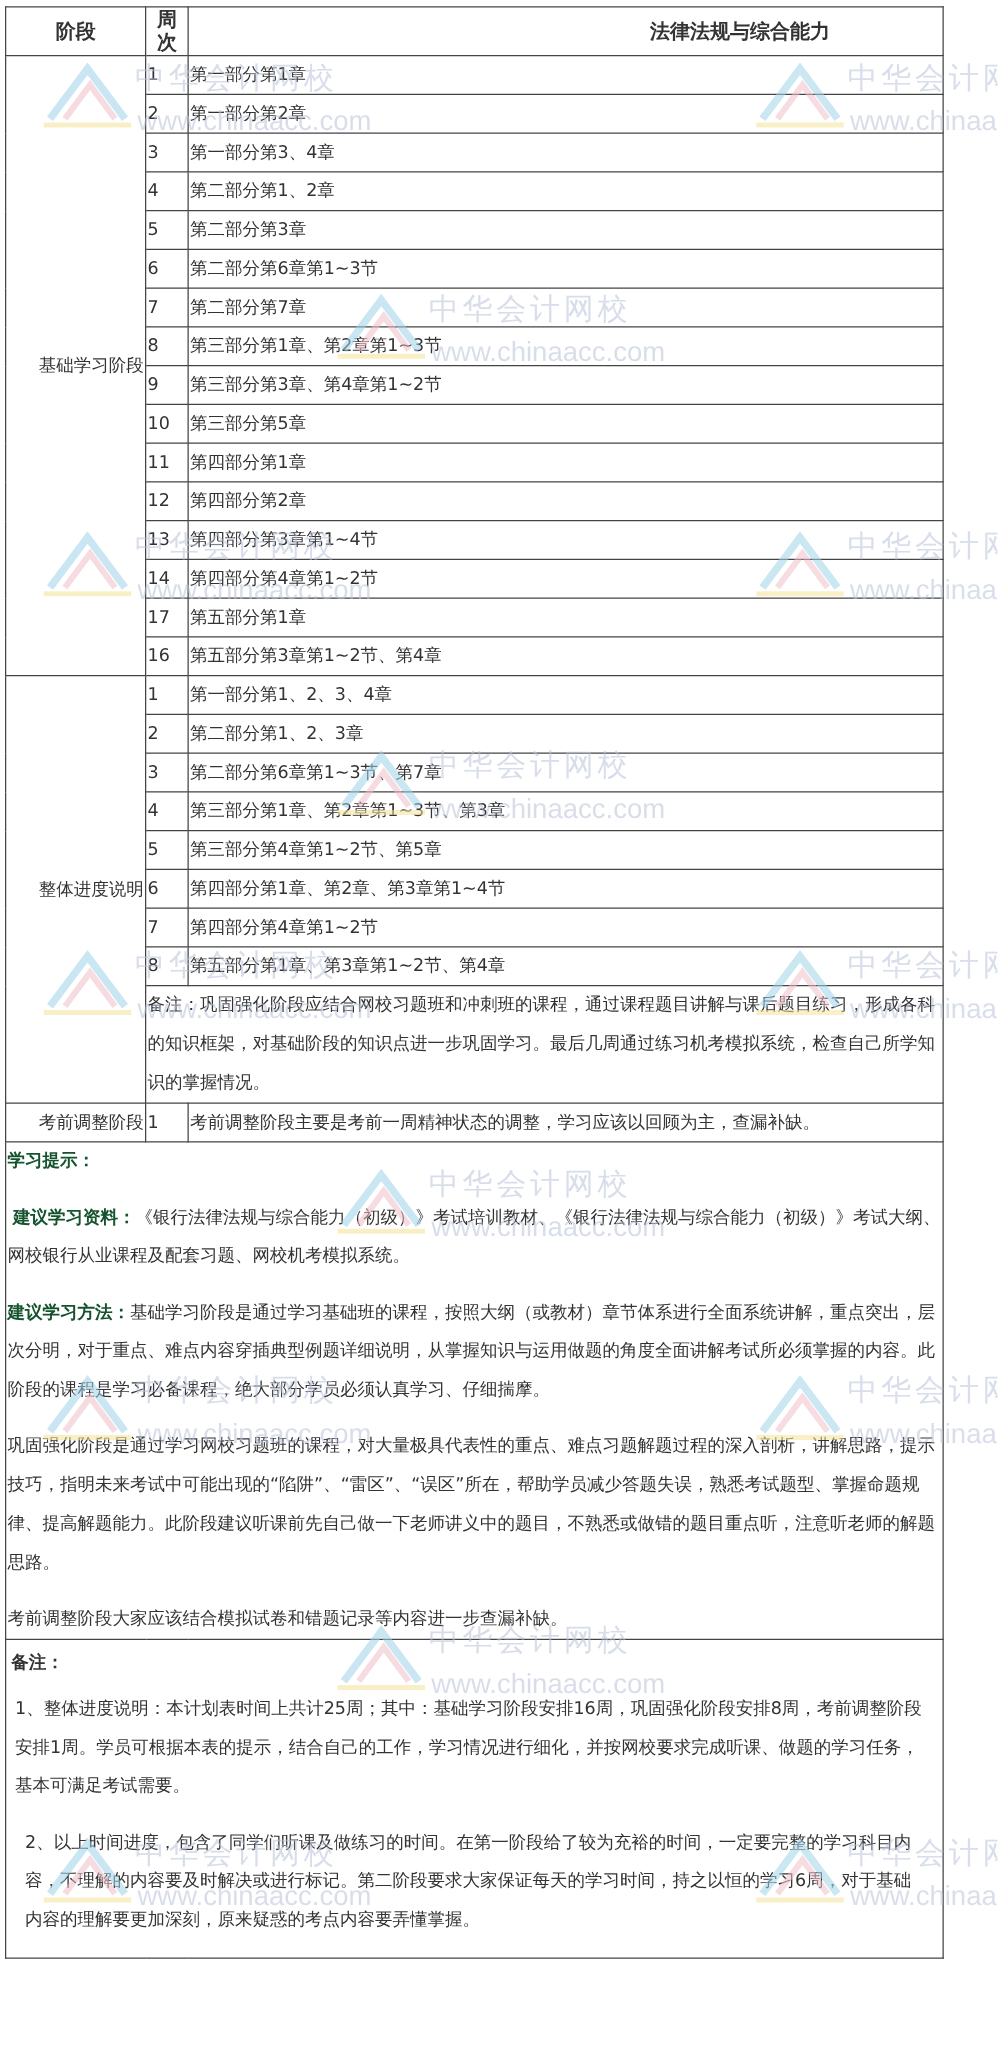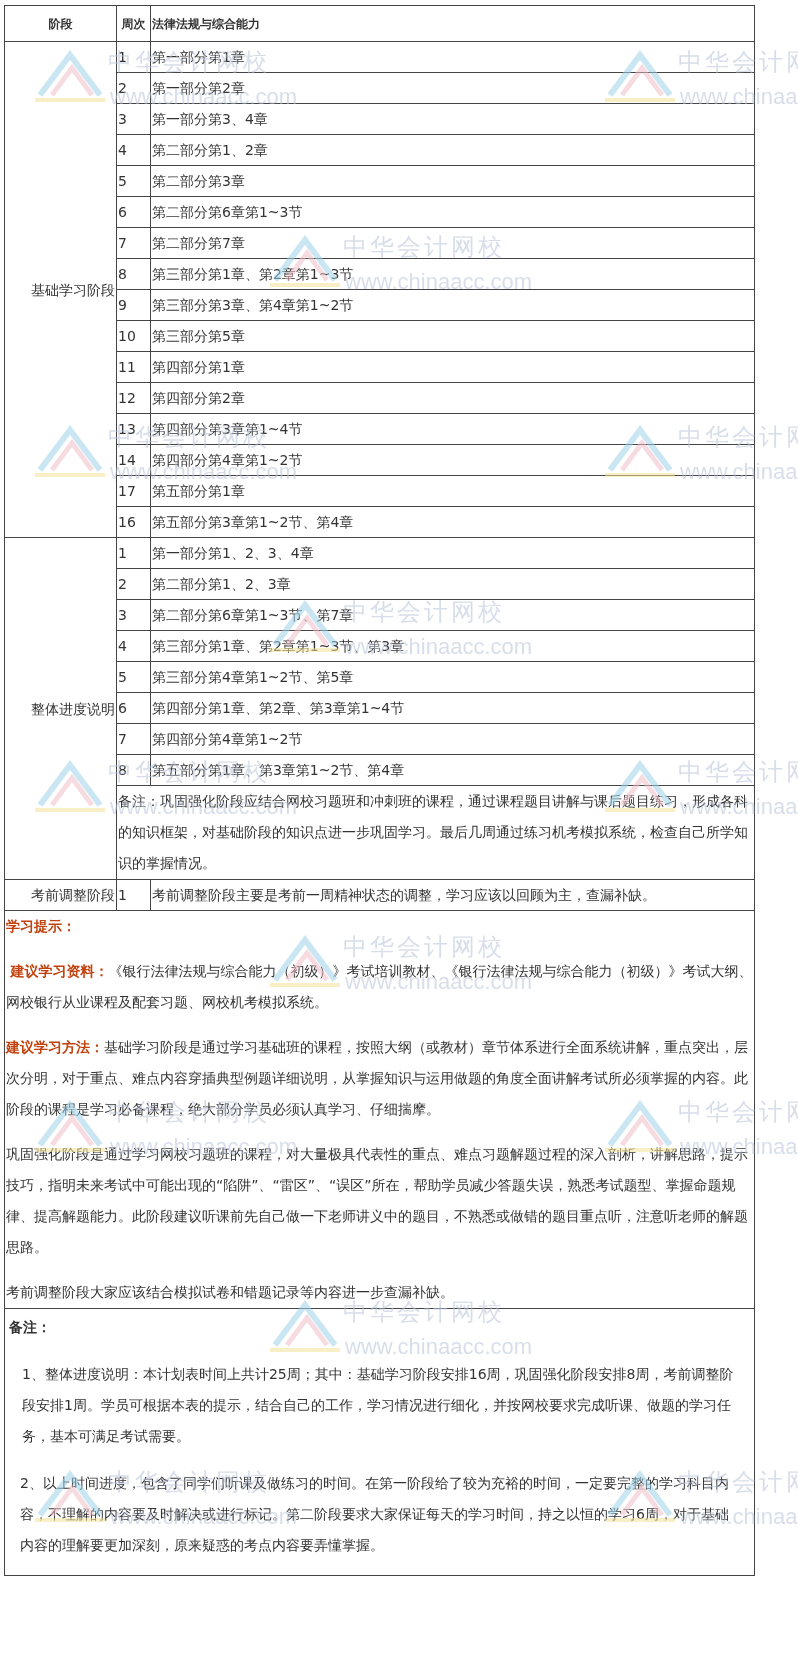--- a/index.html
+++ b/index.html
@@ -12,33 +12,33 @@
   table.plan {
     border-collapse: collapse; width: 751px; table-layout: fixed;
     font-size: 14px; line-height: 18px;
   }
   table.plan td {
     border: 1.5px solid #444444; padding: 0 1px; vertical-align: middle;
     height: 31px; box-sizing: border-box;
   }
   table.plan th {
     border: 1.5px solid #444444; font-weight: bold; height: 33px;
-    font-size: 12px; color: #333;
+    font-size: 16px; color: #333;
   }
   .c-stage { width: 112px; }
   .c-week { width: 34px; }
   .th-stage { text-align: center; }
   .th-week { text-align: center; padding-left: 1px; }
-  .th-subj { text-align: left; padding-right: 90px; }
+  .th-subj { text-align: right; padding-right: 90px; }
   td.stage { text-align: right; padding-left: 1px; }
   td.note { line-height: 31px; padding: 1px 2px; vertical-align: top; }
   td.tips { padding: 6px 2px 8px 2px; vertical-align: top; line-height: 31px; }
   .tips p { margin: 0; }
   .tips .gap { height: 14px; }
-  .tips b { font-weight: bold; color: #c2410c; }
+  .tips b { font-weight: bold; color: #14532d; }
   td.remarks { padding: 4px 2px 2px 2px; vertical-align: top; line-height: 31px; }
   .wm {
     position: absolute; pointer-events: none; z-index: 5; opacity: 0.55;
   }
   .wm .cn { position: absolute; left: 78px; top: -4px; font-size: 24px; color: #b9c3d9; letter-spacing: 3px; white-space: nowrap; font-family: "DejaVu Sans", sans-serif; }
   .wm .en { position: absolute; left: 80px; top: 34px; font-size: 22px; color: #b9c3d9; white-space: nowrap; font-family: "Liberation Sans", sans-serif; }
 </style>
 </head>
 <body>
 
@@ -175,21 +175,21 @@
       <div class="gap"></div>
       <p>巩固强化阶段是通过学习网校习题班的课程，对大量极具代表性的重点、难点习题解题过程的深入剖析，讲解思路，提示技巧，指明未来考试中可能出现的“陷阱”、“雷区”、“误区”所在，帮助学员减少答题失误，熟悉考试题型、掌握命题规律、提高解题能力。此阶段建议听课前先自己做一下老师讲义中的题目，不熟悉或做错的题目重点听，注意听老师的解题思路。</p>
       <div class="gap"></div>
       <p>考前调整阶段大家应该结合模拟试卷和错题记录等内容进一步查漏补缺。</p>
     </td>
   </tr>
 
   <tr>
     <td class="remarks" colspan="3">
       <p style="margin:3px"><b>备注：</b></p>
-      <p style="margin:16px">1、整体进度说明：本计划表时间上共计25周；其中：基础学习阶段安排16周，巩固强化阶段安排8周，考前调整阶段安排1周。学员可根据本表的提示，结合自己的工作，学习情况进行细化，并按网校要求完成听课、做题的学习任务，基本可满足考试需要。</p>
+      <p style="margin:6px">1、整体进度说明：本计划表时间上共计25周；其中：基础学习阶段安排16周，巩固强化阶段安排8周，考前调整阶段安排1周。学员可根据本表的提示，结合自己的工作，学习情况进行细化，并按网校要求完成听课、做题的学习任务，基本可满足考试需要。</p>
       <p style="margin:14px">2、以上时间进度，包含了同学们听课及做练习的时间。在第一阶段给了较为充裕的时间，一定要完整的学习科目内容，不理解的内容要及时解决或进行标记。第二阶段要求大家保证每天的学习时间，持之以恒的学习6周，对于基础内容的理解要更加深刻，原来疑惑的考点内容要弄懂掌握。</p>
     </td>
   </tr>
 </tbody>
     </table>
 </div>
 
 <div class="wm" style="left:30px; top:50px;">
   <svg width="80" height="60" viewBox="0 0 80 60">
       <path d="M10 45 L40 5 L70 45" fill="none" stroke="#9ed3e8" stroke-width="6"></path>

